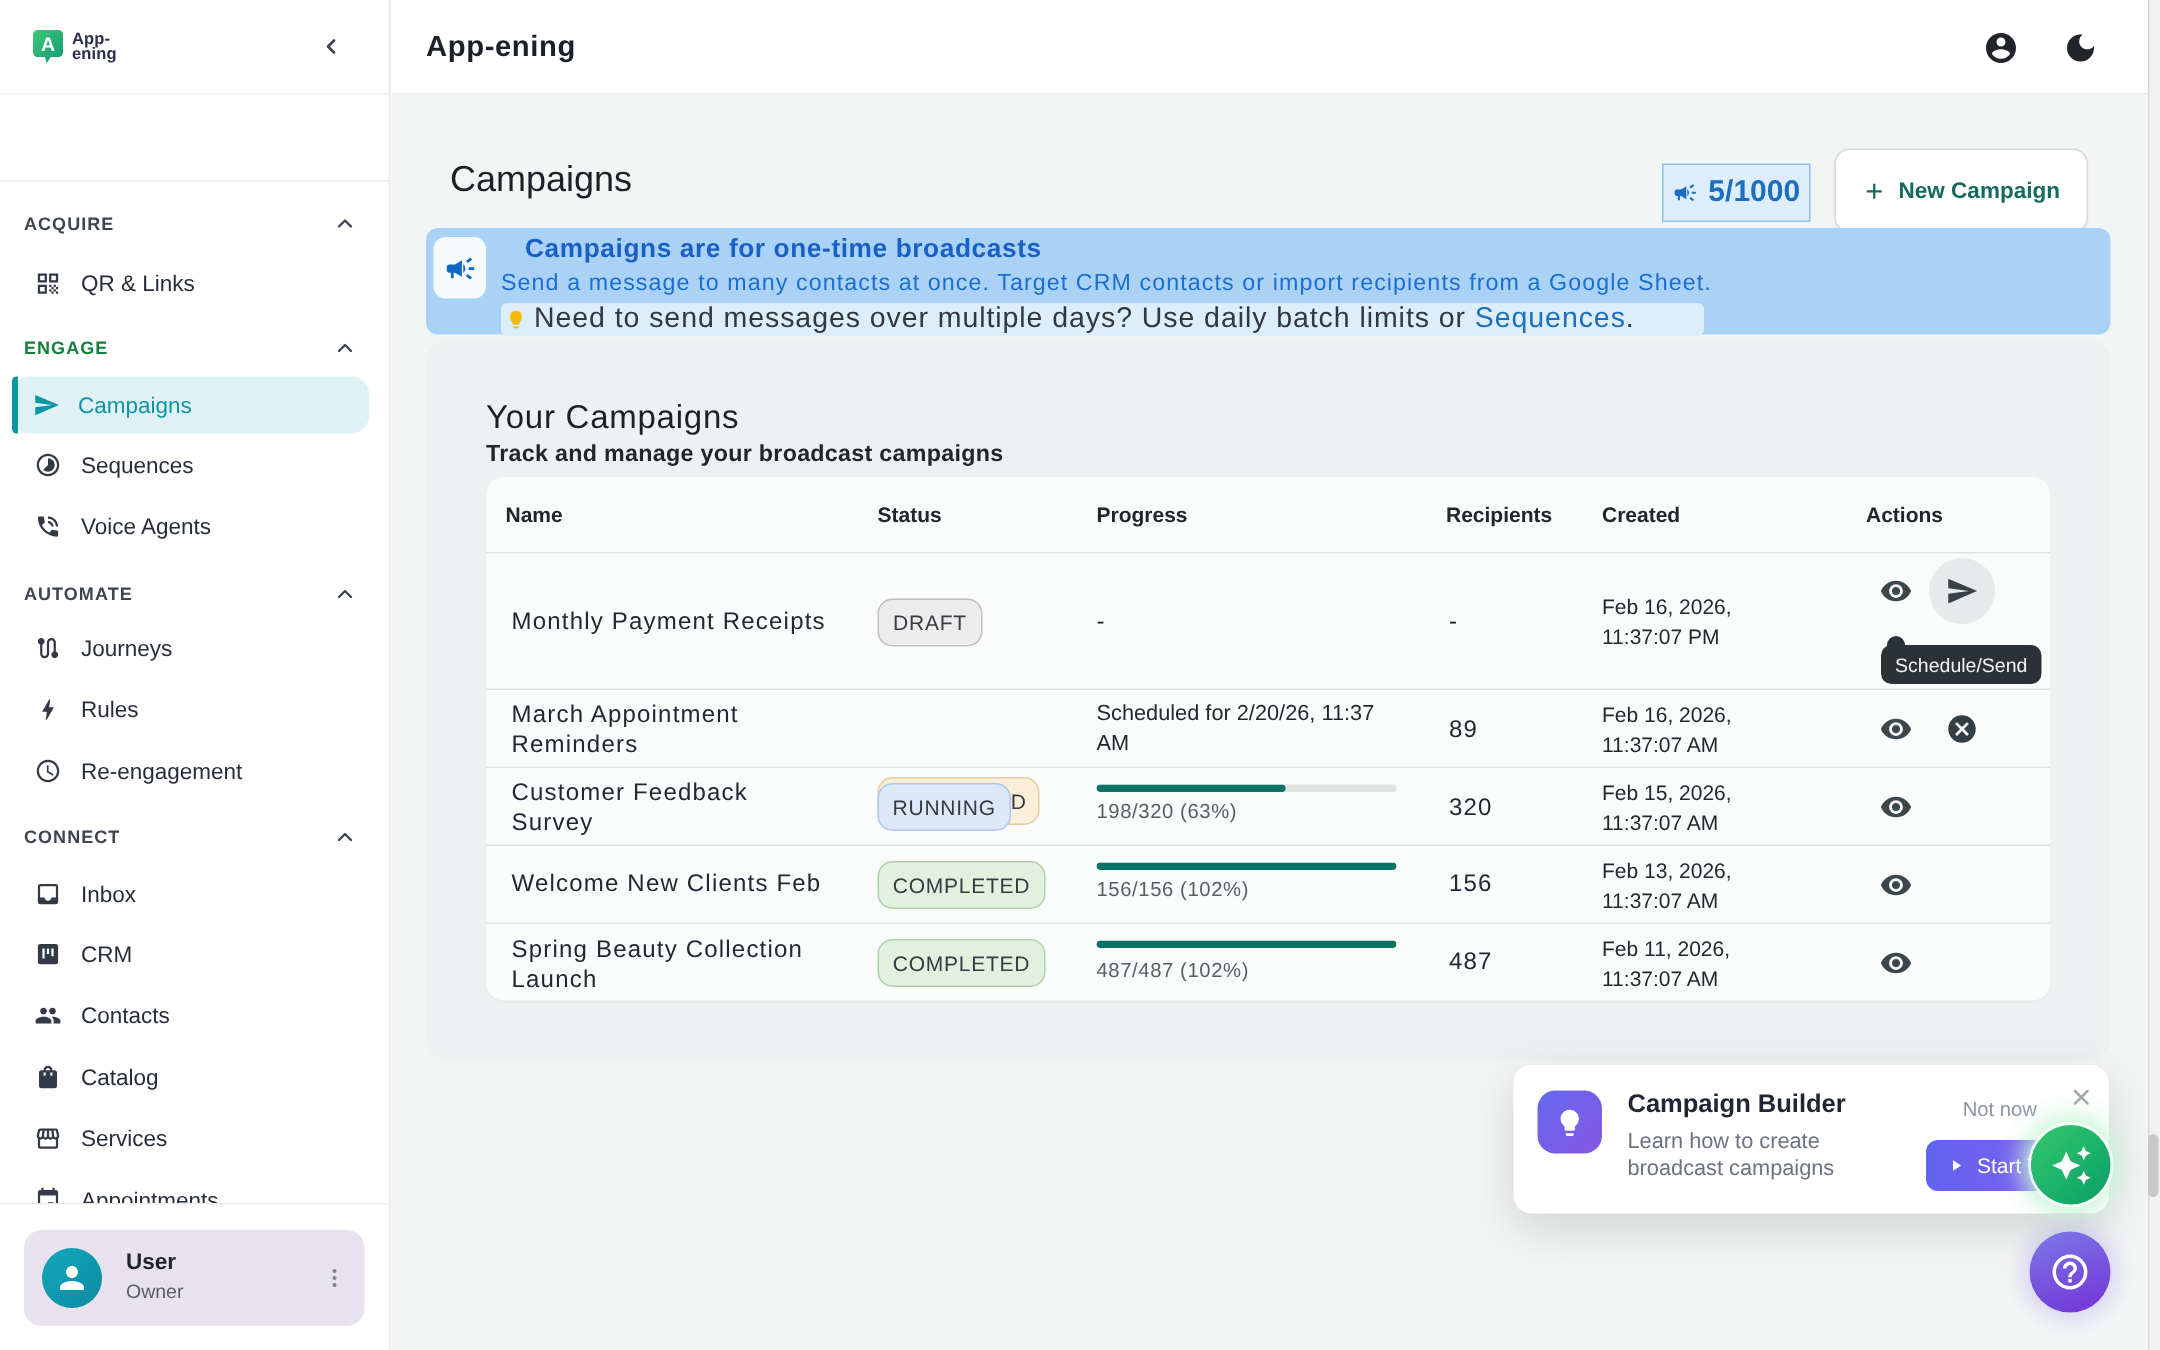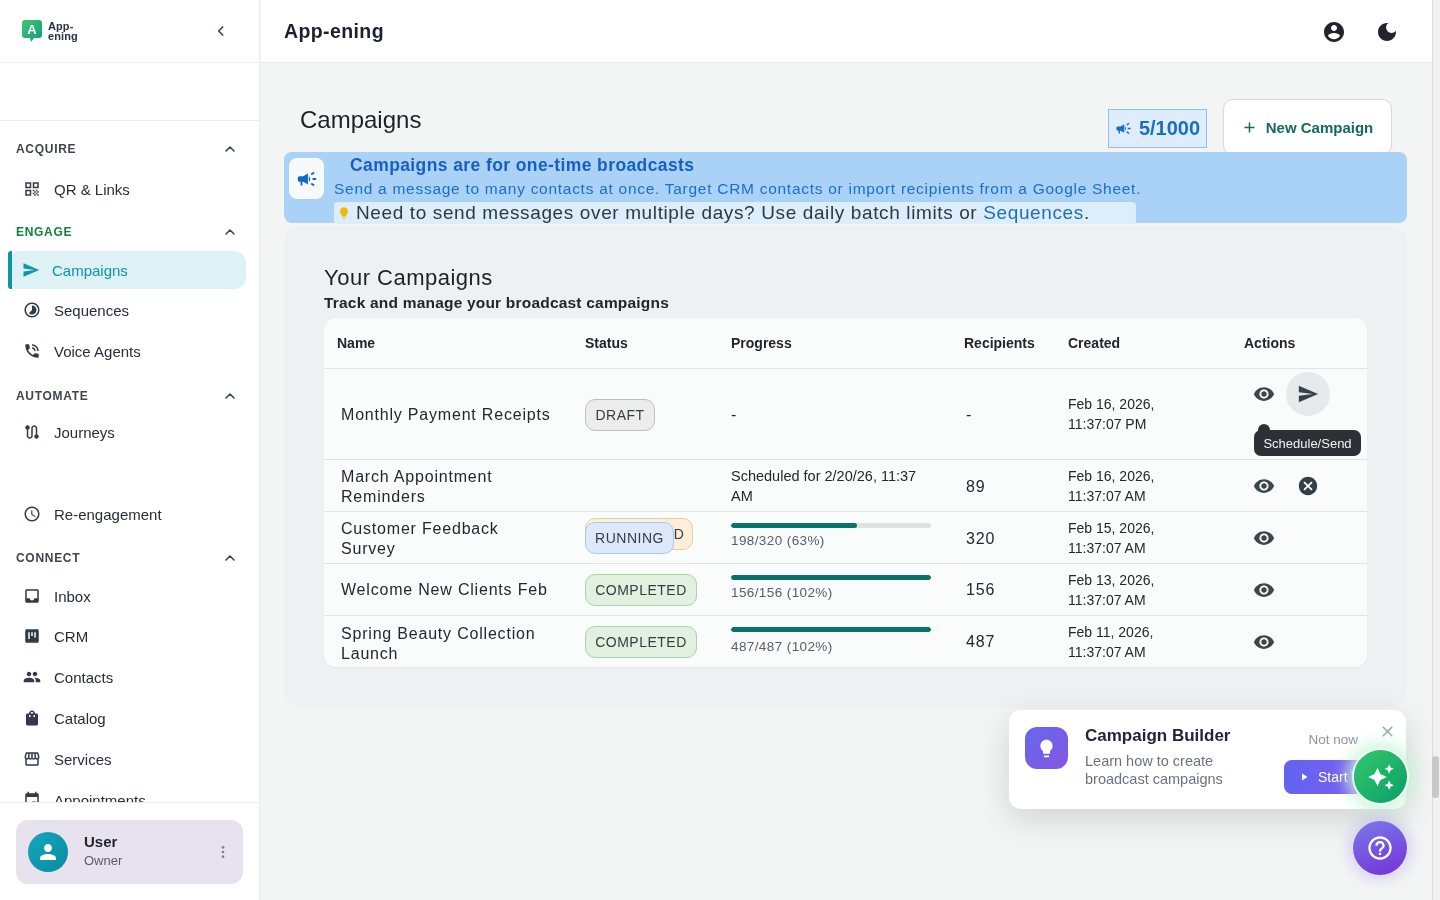--- a/index.html
+++ b/index.html
@@ -262,20 +262,23 @@
   <div class="nav" style="top:331px"><svg width="18" height="18" viewBox="0 0 24 24" fill="#323a47">
         <path d="M20 15.5c-1.25 0-2.45-.2-3.57-.57-.35-.11-.74-.03-1.02.24l-2.2 2.2c-2.83-1.44-5.15-3.75-6.59-6.59l2.2-2.21c.28-.26.36-.65.25-1C8.7 6.45 8.5 5.25 8.5 4c0-.55-.45-1-1-1H4c-.55 0-1 .45-1 1 0 9.39 7.61 17 17 17 .55 0 1-.45 1-1v-3.5c0-.55-.45-1-1-1zM19 12h2c0-4.97-4.03-9-9-9v2c3.87 0 7 3.13 7 7zm-4 0h2c0-2.76-2.24-5-5-5v2c1.66 0 3 1.34 3 3z"></path>
       </svg>Voice Agents</div>
 
   <div class="sec" style="top:389px">AUTOMATE<svg width="16" height="16" viewBox="0 0 24 24" fill="none" stroke="#3e4551" stroke-width="2.4" stroke-linecap="round" stroke-linejoin="round">
         <path d="M6 15l6-6 6 6"></path>
       </svg></div>
   <div class="nav" style="top:412px"><svg width="18" height="18" viewBox="0 0 24 24" fill="#323a47">
         <path d="M19 15.18V7c0-2.21-1.79-4-4-4s-4 1.79-4 4v10c0 1.1-.9 2-2 2s-2-.9-2-2V8.82C8.16 8.4 9 7.3 9 6c0-1.66-1.34-3-3-3S3 4.34 3 6c0 1.3.84 2.4 2 2.82V17c0 2.21 1.79 4 4 4s4-1.79 4-4V7c0-1.1.9-2 2-2s2 .9 2 2v8.18c-1.16.41-2 1.51-2 2.82 0 1.66 1.34 3 3 3s3-1.34 3-3c0-1.3-.84-2.4-2-2.82z"></path>
       </svg>Journeys</div>
+  <div class="nav" style="top:453px"><svg width="18" height="18" viewBox="0 0 24 24" fill="#323a47">
+        <path d="M11 21h-1l1-7H7.5c-.58 0-.57-.32-.38-.66.19-.34.05-.08.07-.12C8.48 10.94 10.42 7.54 13 3h1l-1 7h3.5c.49 0 .56.33.47.51l-.07.15C12.96 17.55 11 21 11 21z"></path>
+      </svg>Rules</div>
   <div class="nav" style="top:494px"><svg width="18" height="18" viewBox="0 0 24 24" fill="#323a47">
         <path d="M11.99 2C6.47 2 2 6.48 2 12s4.47 10 9.99 10C17.52 22 22 17.52 22 12S17.52 2 11.99 2zM12 20c-4.42 0-8-3.58-8-8s3.58-8 8-8 8 3.58 8 8-3.58 8-8 8zm.5-13H11v6l5.25 3.15.75-1.23-4.5-2.67z"></path>
       </svg>Re-engagement</div>
 
   <div class="sec" style="top:551px">CONNECT<svg width="16" height="16" viewBox="0 0 24 24" fill="none" stroke="#3e4551" stroke-width="2.4" stroke-linecap="round" stroke-linejoin="round">
         <path d="M6 15l6-6 6 6"></path>
       </svg></div>
   <div class="nav" style="top:576px"><svg width="18" height="18" viewBox="0 0 24 24" fill="#323a47">
         <path d="M19 3H4.99c-1.11 0-1.98.89-1.98 2L3 19c0 1.1.88 2 1.99 2H19c1.1 0 2-.9 2-2V5c0-1.1-.9-2-2-2zm0 12h-4c0 1.66-1.35 3-3 3s-3-1.34-3-3H4.99V5H19v10z"></path>
       </svg>Inbox</div>

